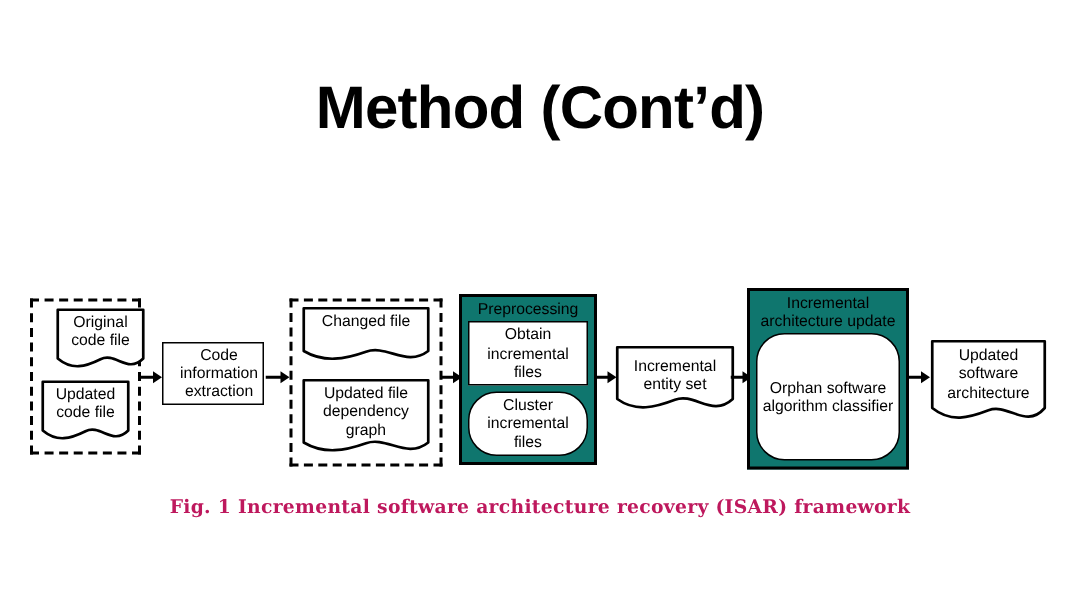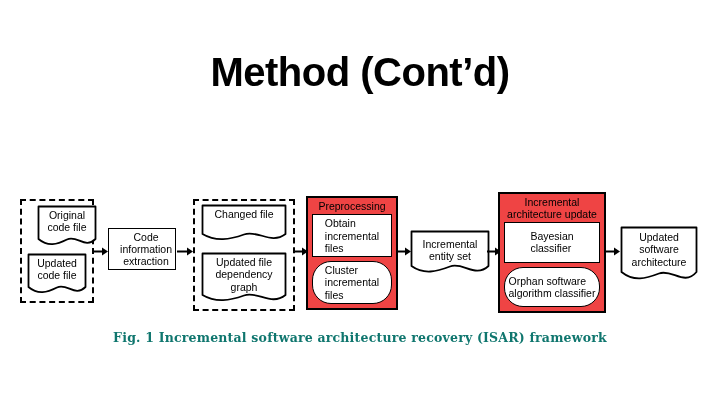--- a/index.html
+++ b/index.html
@@ -49,42 +49,42 @@
     text-align:center;
     font-size:10.5px;
     line-height:1.15;
     padding:2px 3px;
   }
 
   
   .compound{
     position:absolute;
     border:2px solid #000;
-    background:#ef4444;
+    background:#0f766e;
     box-sizing:border-box;
     display:flex;
     flex-direction:column;
     align-items:stretch;
     padding:2px 4px 4px 4px;
   }
   .compound-title{
     text-align:center;
     font-size:10.5px;
     line-height:1.15;
     margin-bottom:2px;
     white-space:pre-line;
   }
   .compound-child{
     border:1.6px solid #000;
     background:#fff;
     flex:1 1 auto;
     display:flex;
     align-items:center;
     justify-content:center;
-    text-align:left;
+    text-align:center;
     font-size:10.5px;
     line-height:1.15;
     margin-bottom:4px;
     padding:1px 2px;
     white-space:pre-line;
   }
   .compound-child:last-child{margin-bottom:0;border-radius:19px;}
 
   
   .doc{position:absolute;}
@@ -105,21 +105,21 @@
 
   
   .caption{
     position:absolute;
     left:0;top:330px;width:720px;
     text-align:center;
     font-family:"DejaVu Serif", serif;
     font-weight:bold;
     font-size:12.5px;
     letter-spacing:0.2px;
-    color:#0f766e;
+    color:#be185d;
   }
 </style>
 </head>
 <body>
 
 <div id="slide">
 
   <div class="slide-title">Method (Cont’d)</div>
 
   <div class="figure">
@@ -215,22 +215,20 @@
     <div class="arrow" style="left:487px;top:77px;width:14px;">
       <svg width="14" height="9" viewBox="0 0 14 9">
         <line x1="0" y1="4.5" x2="9" y2="4.5" stroke="#000" stroke-width="2"></line>
         <polygon points="8,0.5 14,4.5 8,8.5" fill="#000"></polygon>
       </svg>
     </div>
 
     <div class="compound" style="left:498px;top:22px;width:108px;height:121px;">
       <div class="compound-title">Incremental
 architecture update</div>
-      <div class="compound-child">Bayesian
-classifier</div>
       <div class="compound-child">Orphan software
 algorithm classifier</div>
     </div>
 
     <div class="arrow" style="left:606px;top:77px;width:14px;">
       <svg width="14" height="9" viewBox="0 0 14 9">
         <line x1="0" y1="4.5" x2="9" y2="4.5" stroke="#000" stroke-width="2"></line>
         <polygon points="8,0.5 14,4.5 8,8.5" fill="#000"></polygon>
       </svg>
     </div>

